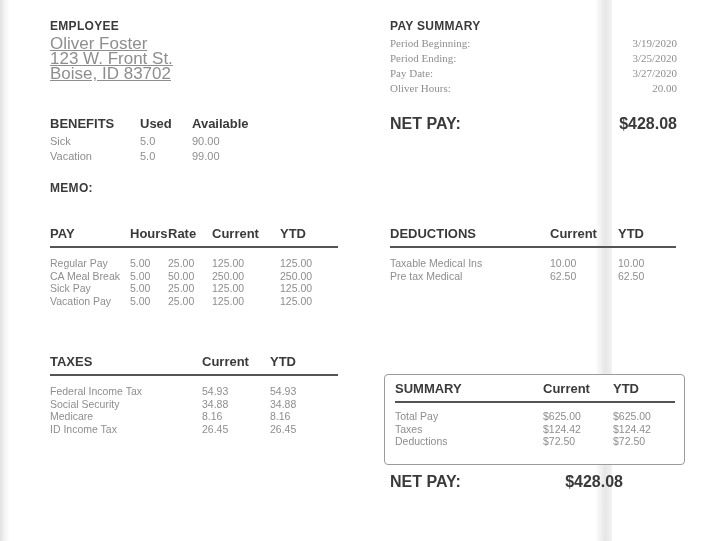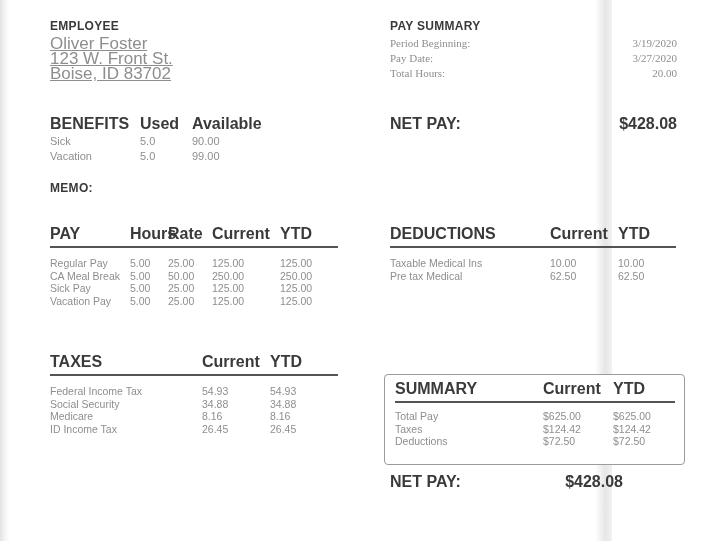--- a/index.html
+++ b/index.html
@@ -35,21 +35,21 @@
   }
 
   .netpay {
     display: flex; justify-content: space-between;
     font-size: 16px; font-weight: bold; color: #3a3a3a; line-height: 16px;
   }
 
   .rule { height: 2px; background: #545454; margin-top: 4px; }
 
   .tbl-head {
-    display: grid; font-size: 16px; font-weight: bold; color: #3a3a3a;
+    display: grid; font-size: 13px; font-weight: bold; color: #3a3a3a;
     line-height: 16px; white-space: nowrap;
   }
   .tbl-body { margin-top: 9px; }
   .tbl-row {
     display: grid; font-size: 10.5px; color: #8e8e8e;
     line-height: 12.5px; white-space: nowrap;
   }
   .num { }
 
   .ben-grid { grid-template-columns: 90px 52px 86px; }
@@ -86,25 +86,29 @@
   </section>
 
   <section class="abs" style="left:390px; top:18px; width:287px;">
     <div class="sec-title">PAY SUMMARY</div>
     <div style="margin-top:2px;">
       <div class="kv">
         <span>Period Beginning:</span>
         <span>3/19/2020</span>
       </div>
       <div class="kv">
+        <span>Period Ending:</span>
+        <span>3/25/2020</span>
+      </div>
+      <div class="kv">
         <span>Pay Date:</span>
         <span>3/27/2020</span>
       </div>
       <div class="kv">
-        <span>Total Hours:</span>
+        <span>Oliver Hours:</span>
         <span>20.00</span>
       </div>
     </div>
   </section>
 
   <section class="abs" style="left:50px; top:116px; width:228px;">
     <div class="tbl-head ben-grid">
       <span>BENEFITS</span>
       <span class="num">Used</span>
       <span class="num">Available</span>

